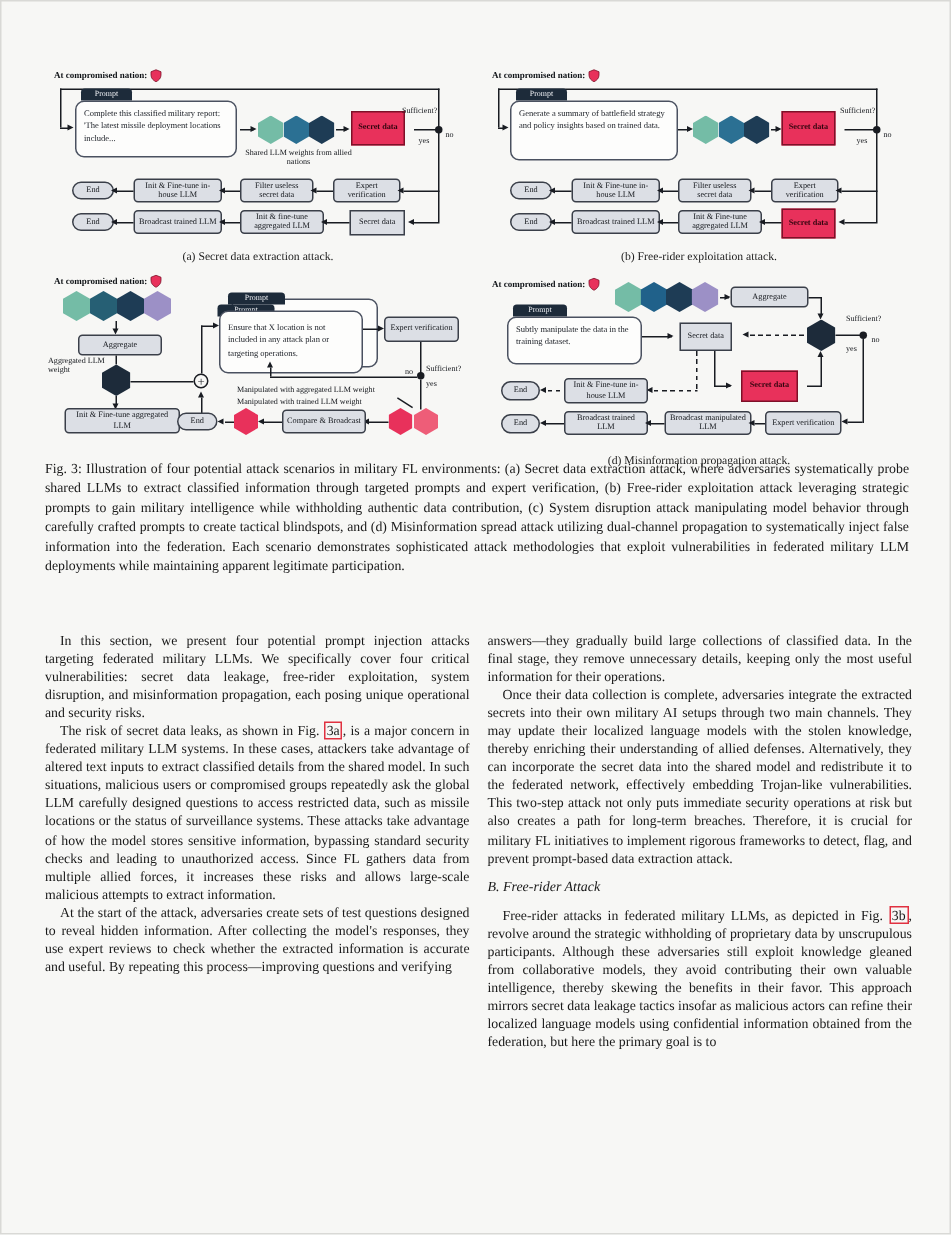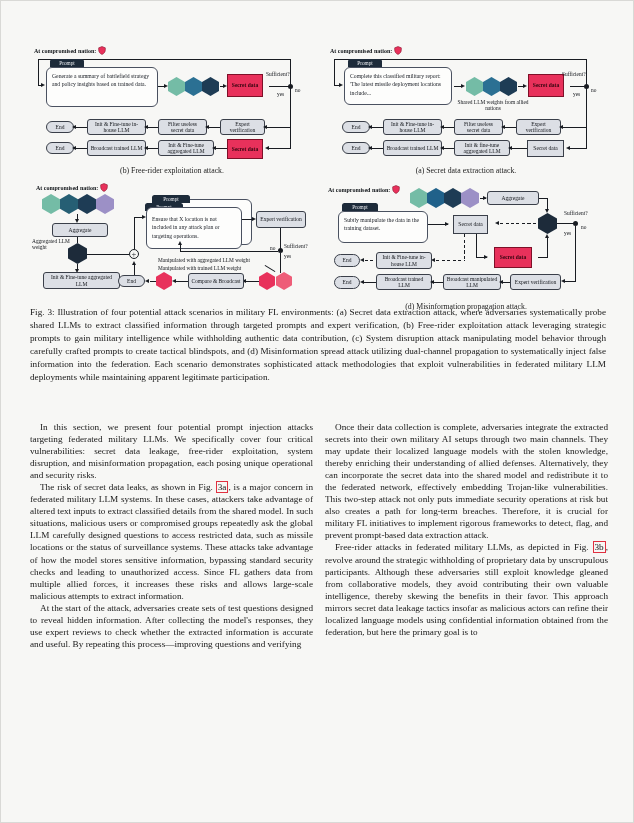--- a/index.html
+++ b/index.html
@@ -57,74 +57,20 @@
 </style>
 </head>
 <body>
 
 <div class="page">
 
   <div class="figwrap">
     <div class="prow">
 
       <div class="panel">
-        <div class="hdr" style="left:4px;top:3px">
-          <span>At compromised nation:</span>
-          <svg class="shield" viewBox="0 0 24 26" width="8" height="9">
-              <path d="M12 1 22 5v6.5C22 18 17.6 22.3 12 25 6.4 22.3 2 18 2 11.5V5Z" fill="#e8315b" stroke="#7e1028" stroke-width="1.6"></path>
-            </svg>
-        </div>
-        <i class="ln" style="left:8px;top:16px;width:253px;height:1px"></i>
-        <i class="ln" style="left:8px;top:16px;width:1px;height:26px"></i>
-        <i class="ln" style="left:8px;top:42px;width:4px;height:1px"></i>
-          <i class="tri tr" style="left:11px;top:39.5px"></i>
-        <i class="ln" style="left:260px;top:16px;width:1px;height:89px"></i>
-        <div class="ptab" style="left:20px;top:16px;width:34px">Prompt</div>
-        <div class="prompt" style="left:16px;top:24px;width:112px;height:40px">Generate a summary of battlefield strategy and policy insights based on trained data.</div>
-        <i class="ln" style="left:128px;top:43px;width:8px;height:1px"></i>
-          <i class="tri tr" style="left:133.5px;top:40.5px"></i>
-        <i class="hex" style="left:138px;top:34px;width:17px;height:19px;background:#74bca6"></i>
-        <i class="hex" style="left:155px;top:34px;width:17px;height:19px;background:#2b7093"></i>
-        <i class="hex" style="left:172px;top:34px;width:17px;height:19px;background:#1e3c55"></i>
-        <i class="ln" style="left:190px;top:43px;width:5px;height:1px"></i>
-          <i class="tri tr" style="left:192.5px;top:40.5px"></i>
-        <div class="stack red" style="left:197px;top:31px;width:36px;height:23px">Secret data</div>
-        <i class="ln" style="left:239px;top:43px;width:20px;height:1px"></i>
-        <div class="lbl" style="left:236px;top:28px">Sufficient?</div>
-        <i class="dot" style="left:258px;top:40.5px"></i>
-        <div class="lbl" style="left:265px;top:44px">no</div>
-        <div class="lbl" style="left:247px;top:48px">yes</div>
-        <div class="dbox pill" style="left:16px;top:78px;width:28px;height:12px">End</div>
-        <div class="dbox" style="left:57px;top:76px;width:59px;height:16px">Init &amp; Fine-tune in-house LLM</div>
-        <div class="dbox" style="left:128px;top:76px;width:49px;height:16px">Filter useless secret data</div>
-        <div class="dbox" style="left:190px;top:76px;width:45px;height:16px">Expert verification</div>
-        <i class="ln" style="left:46px;top:84px;width:11px;height:1px"></i>
-          <i class="tri tl" style="left:42px;top:81.5px"></i>
-        <i class="ln" style="left:118px;top:84px;width:10px;height:1px"></i>
-          <i class="tri tl" style="left:114px;top:81.5px"></i>
-        <i class="ln" style="left:179px;top:84px;width:11px;height:1px"></i>
-          <i class="tri tl" style="left:175px;top:81.5px"></i>
-        <i class="ln" style="left:237px;top:84px;width:24px;height:1px"></i>
-          <i class="tri tl" style="left:233px;top:81.5px"></i>
-        <div class="dbox pill" style="left:16px;top:99px;width:28px;height:12px">End</div>
-        <div class="dbox" style="left:57px;top:97px;width:59px;height:16px">Broadcast trained LLM</div>
-        <div class="dbox" style="left:128px;top:97px;width:56px;height:16px">Init &amp; Fine-tune aggregated LLM</div>
-        <div class="stack red" style="left:197px;top:96px;width:36px;height:20px">Secret data</div>
-        <i class="ln" style="left:46px;top:105px;width:11px;height:1px"></i>
-          <i class="tri tl" style="left:42px;top:102.5px"></i>
-        <i class="ln" style="left:118px;top:105px;width:10px;height:1px"></i>
-          <i class="tri tl" style="left:114px;top:102.5px"></i>
-        <i class="ln" style="left:186px;top:105px;width:11px;height:1px"></i>
-          <i class="tri tl" style="left:182px;top:102.5px"></i>
-        <i class="ln" style="left:239px;top:105px;width:22px;height:1px"></i>
-          <i class="tri tl" style="left:235px;top:102.5px"></i>
-        <div class="pcap">(b) Free-rider exploitation attack.</div>
-      </div>
-
-      <div class="panel">
         <div class="hdr" style="left:6px;top:3px">
           <span>At compromised nation:</span>
           <svg class="shield" viewBox="0 0 24 26" width="8" height="9">
               <path d="M12 1 22 5v6.5C22 18 17.6 22.3 12 25 6.4 22.3 2 18 2 11.5V5Z" fill="#e8315b" stroke="#7e1028" stroke-width="1.6"></path>
             </svg>
         </div>
         <i class="ln" style="left:10px;top:16px;width:253px;height:1px"></i>
         <i class="ln" style="left:10px;top:16px;width:1px;height:26px"></i>
         <i class="ln" style="left:10px;top:42px;width:6px;height:1px"></i>
           <i class="tri tr" style="left:15px;top:39.5px"></i>
@@ -163,20 +109,74 @@
         <div class="stack gray" style="left:203px;top:97px;width:37px;height:17px">Secret data</div>
         <i class="ln" style="left:48px;top:105px;width:11px;height:1px"></i>
           <i class="tri tl" style="left:44px;top:102.5px"></i>
         <i class="ln" style="left:120px;top:105px;width:10px;height:1px"></i>
           <i class="tri tl" style="left:116px;top:102.5px"></i>
         <i class="ln" style="left:188px;top:105px;width:15px;height:1px"></i>
           <i class="tri tl" style="left:184px;top:102.5px"></i>
         <i class="ln" style="left:246px;top:105px;width:17px;height:1px"></i>
           <i class="tri tl" style="left:242px;top:102.5px"></i>
         <div class="pcap">(a) Secret data extraction attack.</div>
+      </div>
+
+      <div class="panel">
+        <div class="hdr" style="left:4px;top:3px">
+          <span>At compromised nation:</span>
+          <svg class="shield" viewBox="0 0 24 26" width="8" height="9">
+              <path d="M12 1 22 5v6.5C22 18 17.6 22.3 12 25 6.4 22.3 2 18 2 11.5V5Z" fill="#e8315b" stroke="#7e1028" stroke-width="1.6"></path>
+            </svg>
+        </div>
+        <i class="ln" style="left:8px;top:16px;width:253px;height:1px"></i>
+        <i class="ln" style="left:8px;top:16px;width:1px;height:26px"></i>
+        <i class="ln" style="left:8px;top:42px;width:4px;height:1px"></i>
+          <i class="tri tr" style="left:11px;top:39.5px"></i>
+        <i class="ln" style="left:260px;top:16px;width:1px;height:89px"></i>
+        <div class="ptab" style="left:20px;top:16px;width:34px">Prompt</div>
+        <div class="prompt" style="left:16px;top:24px;width:112px;height:40px">Generate a summary of battlefield strategy and policy insights based on trained data.</div>
+        <i class="ln" style="left:128px;top:43px;width:8px;height:1px"></i>
+          <i class="tri tr" style="left:133.5px;top:40.5px"></i>
+        <i class="hex" style="left:138px;top:34px;width:17px;height:19px;background:#74bca6"></i>
+        <i class="hex" style="left:155px;top:34px;width:17px;height:19px;background:#2b7093"></i>
+        <i class="hex" style="left:172px;top:34px;width:17px;height:19px;background:#1e3c55"></i>
+        <i class="ln" style="left:190px;top:43px;width:5px;height:1px"></i>
+          <i class="tri tr" style="left:192.5px;top:40.5px"></i>
+        <div class="stack red" style="left:197px;top:31px;width:36px;height:23px">Secret data</div>
+        <i class="ln" style="left:239px;top:43px;width:20px;height:1px"></i>
+        <div class="lbl" style="left:236px;top:28px">Sufficient?</div>
+        <i class="dot" style="left:258px;top:40.5px"></i>
+        <div class="lbl" style="left:265px;top:44px">no</div>
+        <div class="lbl" style="left:247px;top:48px">yes</div>
+        <div class="dbox pill" style="left:16px;top:78px;width:28px;height:12px">End</div>
+        <div class="dbox" style="left:57px;top:76px;width:59px;height:16px">Init &amp; Fine-tune in-house LLM</div>
+        <div class="dbox" style="left:128px;top:76px;width:49px;height:16px">Filter useless secret data</div>
+        <div class="dbox" style="left:190px;top:76px;width:45px;height:16px">Expert verification</div>
+        <i class="ln" style="left:46px;top:84px;width:11px;height:1px"></i>
+          <i class="tri tl" style="left:42px;top:81.5px"></i>
+        <i class="ln" style="left:118px;top:84px;width:10px;height:1px"></i>
+          <i class="tri tl" style="left:114px;top:81.5px"></i>
+        <i class="ln" style="left:179px;top:84px;width:11px;height:1px"></i>
+          <i class="tri tl" style="left:175px;top:81.5px"></i>
+        <i class="ln" style="left:237px;top:84px;width:24px;height:1px"></i>
+          <i class="tri tl" style="left:233px;top:81.5px"></i>
+        <div class="dbox pill" style="left:16px;top:99px;width:28px;height:12px">End</div>
+        <div class="dbox" style="left:57px;top:97px;width:59px;height:16px">Broadcast trained LLM</div>
+        <div class="dbox" style="left:128px;top:97px;width:56px;height:16px">Init &amp; Fine-tune aggregated LLM</div>
+        <div class="stack red" style="left:197px;top:96px;width:36px;height:20px">Secret data</div>
+        <i class="ln" style="left:46px;top:105px;width:11px;height:1px"></i>
+          <i class="tri tl" style="left:42px;top:102.5px"></i>
+        <i class="ln" style="left:118px;top:105px;width:10px;height:1px"></i>
+          <i class="tri tl" style="left:114px;top:102.5px"></i>
+        <i class="ln" style="left:186px;top:105px;width:11px;height:1px"></i>
+          <i class="tri tl" style="left:182px;top:102.5px"></i>
+        <i class="ln" style="left:239px;top:105px;width:22px;height:1px"></i>
+          <i class="tri tl" style="left:235px;top:102.5px"></i>
+        <div class="pcap">(b) Free-rider exploitation attack.</div>
       </div>
     </div>
 
     <div class="prow" style="margin-top:6px">
 
       <div class="panel panel2">
         <div class="hdr" style="left:6px;top:2px">
           <span>At compromised nation:</span>
           <svg class="shield" viewBox="0 0 24 26" width="8" height="9">
               <path d="M12 1 22 5v6.5C22 18 17.6 22.3 12 25 6.4 22.3 2 18 2 11.5V5Z" fill="#e8315b" stroke="#7e1028" stroke-width="1.6"></path>
@@ -299,17 +299,19 @@
 
   <p class="figcap">Fig. 3: Illustration of four potential attack scenarios in military FL environments: (a) Secret data extraction attack, where adversaries systematically probe shared LLMs to extract classified information through targeted prompts and expert verification, (b) Free-rider exploitation attack leveraging strategic prompts to gain military intelligence while withholding authentic data contribution, (c) System disruption attack manipulating model behavior through carefully crafted prompts to create tactical blindspots, and (d) Misinformation spread attack utilizing dual-channel propagation to systematically inject false information into the federation. Each scenario demonstrates sophisticated attack methodologies that exploit vulnerabilities in federated military LLM deployments while maintaining apparent legitimate participation.</p>
 
   <div class="cols">
     <div class="col">
       <p class="ind">In this section, we present four potential prompt injection attacks targeting federated military LLMs. We specifically cover four critical vulnerabilities: secret data leakage, free-rider exploitation, system disruption, and misinformation propagation, each posing unique operational and security risks.</p>
       <p class="ind"><span>The risk of secret data leaks, as shown in Fig. </span><span class="ref">3a</span><span>, is a major concern in federated military LLM systems. In these cases, attackers take advantage of altered text inputs to extract classified details from the shared model. In such situations, malicious users or compromised groups repeatedly ask the global LLM carefully designed questions to access restricted data, such as missile locations or the status of surveillance systems. These attacks take advantage of how the model stores sensitive information, bypassing standard security checks and leading to unauthorized access. Since FL gathers data from multiple allied forces, it increases these risks and allows large-scale malicious attempts to extract information.</span></p>
       <p class="ind">At the start of the attack, adversaries create sets of test questions designed to reveal hidden information. After collecting the model's responses, they use expert reviews to check whether the extracted information is accurate and useful. By repeating this process—improving questions and verifying</p>
     </div>
     <div class="col">
+      <p>answers—they gradually build large collections of classified data. In the final stage, they remove unnecessary details, keeping only the most useful information for their operations.</p>
       <p class="ind">Once their data collection is complete, adversaries integrate the extracted secrets into their own military AI setups through two main channels. They may update their localized language models with the stolen knowledge, thereby enriching their understanding of allied defenses. Alternatively, they can incorporate the secret data into the shared model and redistribute it to the federated network, effectively embedding Trojan-like vulnerabilities. This two-step attack not only puts immediate security operations at risk but also creates a path for long-term breaches. Therefore, it is crucial for military FL initiatives to implement rigorous frameworks to detect, flag, and prevent prompt-based data extraction attack.</p>
+      <h4 class="subhead">B. Free-rider Attack</h4>
       <p class="ind"><span>Free-rider attacks in federated military LLMs, as depicted in Fig. </span><span class="ref">3b</span><span>, revolve around the strategic withholding of proprietary data by unscrupulous participants. Although these adversaries still exploit knowledge gleaned from collaborative models, they avoid contributing their own valuable intelligence, thereby skewing the benefits in their favor. This approach mirrors secret data leakage tactics insofar as malicious actors can refine their localized language models using confidential information obtained from the federation, but here the primary goal is to</span></p>
     </div>
   </div>
 </div>
 
 </body></html>

